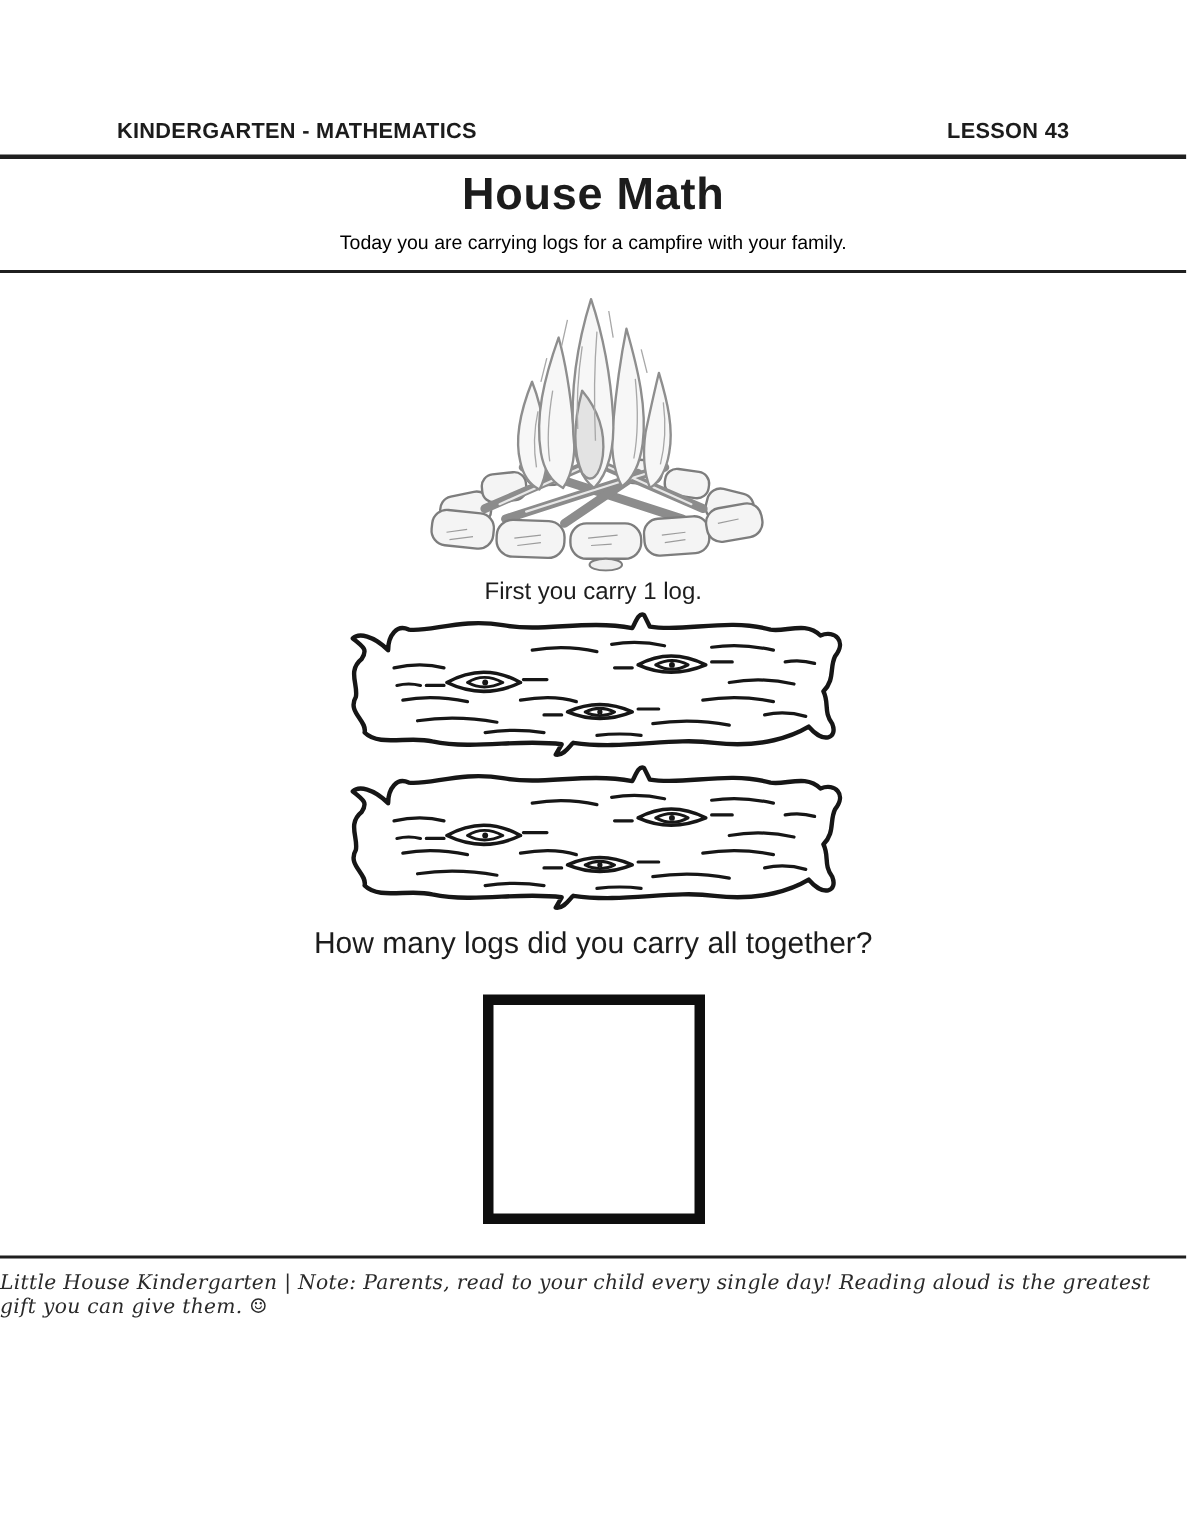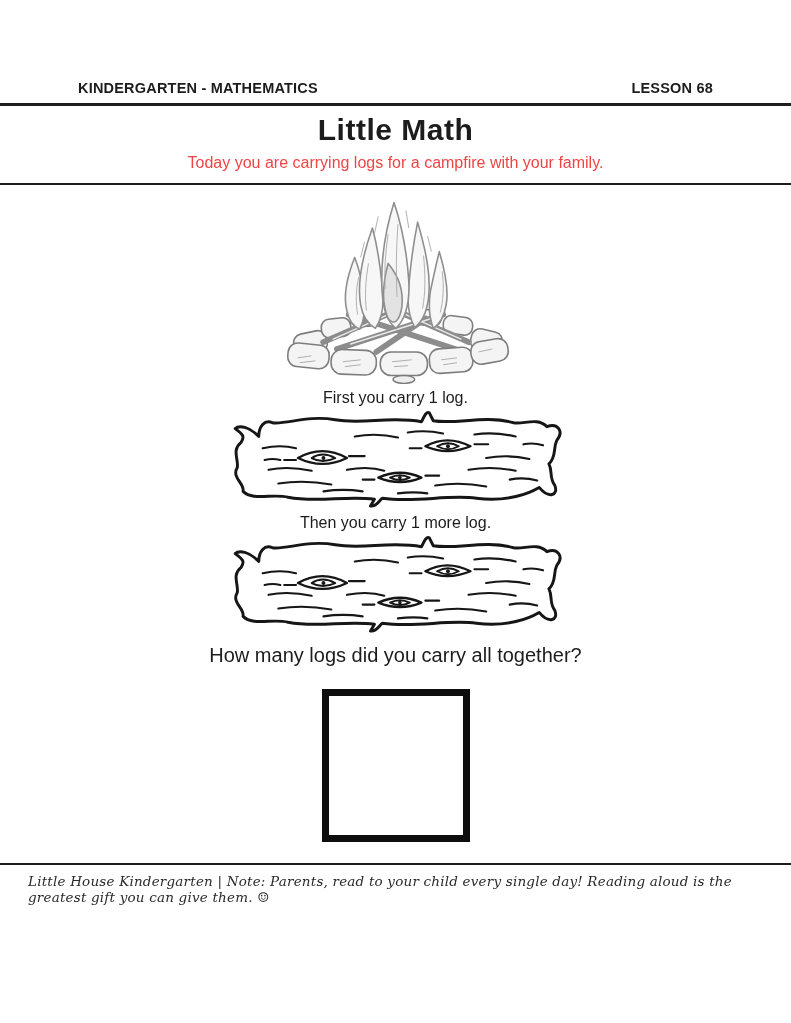--- a/index.html
+++ b/index.html
@@ -10,50 +10,50 @@
     box-sizing:border-box;padding-top:80px;overflow:hidden;
   }
   .header-row{
     width:100%;box-sizing:border-box;padding:0 78px;
     display:flex;justify-content:space-between;align-items:baseline;
     font-weight:bold;font-size:14.5px;letter-spacing:.2px;margin-bottom:7px;
   }
   .rule{width:100%;height:2.6px;background:#1f1f1f;}
   .rule-2{margin-top:11px;}
   .page-title{font-size:30px;font-weight:bold;margin-top:7px;letter-spacing:.5px;}
-  .subtitle{font-size:16px;margin-top:7px;color:#ef4444;}
+  .subtitle{font-size:13px;margin-top:7px;color:#000000;}
   .campfire-wrap{margin-top:9px;line-height:0;}
   .step-text{font-size:16px;margin-top:5px;}
   .log-wrap{margin-top:2px;line-height:0;}
   .question-block{margin-top:7px;text-align:center;}
   .question-block .q-line{margin:0;font-size:20px;line-height:28px;}
   .answer-box{
     width:134px;height:139px;border:7px solid #0e0e0e;margin-top:20px;
     background:#fff;font-size:48px;text-align:center;line-height:139px;
   }
   .footer-rule{margin-top:21px;width:100%;height:2px;background:#1f1f1f;}
   .footer-text{
     margin-top:8px;font-size:13.5px;font-style:italic;
-    font-family:"DejaVu Serif",serif;color:#2a2a2a;letter-spacing:.2px;padding-left:28px;
+    font-family:"DejaVu Serif",serif;color:#2a2a2a;letter-spacing:.2px;
   }
   svg{display:block;}
 </style>
 </head>
 <body>
 
 <div class="page">
 
   <div class="header-row">
     <span>KINDERGARTEN - MATHEMATICS</span>
-    <span>LESSON 68</span>
+    <span>LESSON 43</span>
   </div>
 
   <div class="rule"></div>
 
-  <div class="page-title">Little Math</div>
+  <div class="page-title">House Math</div>
   <div class="subtitle">Today you are carrying logs for a campfire with your family.</div>
 
   <div class="rule rule-2"></div>
 
   <svg width="0" height="0" style="position:absolute" aria-hidden="true">
     <defs>
       <g id="log-art" stroke="#161616" fill="none" stroke-linecap="round" stroke-linejoin="round">
         <path fill="#ffffff" stroke-width="3" d="M30 28 C20 18 10 16 6 20 C14 26 16 28 12 34 C2 42 10 52 8 60 C2 70 16 76 14 84 C24 94 44 86 60 90 C90 96 118 88 148 92 L144 99 C150 100 154 92 156 91 C190 96 222 87 252 91 C284 95 306 86 316 80 C326 92 336 88 332 78 C326 70 330 64 326 56 C334 48 330 40 334 32 C342 22 334 14 324 18 C314 8 300 16 290 14 C260 6 232 16 208 12 L204 4 C200 2 198 10 196 13 C164 7 136 16 108 11 C80 6 58 16 44 14 C36 10 30 18 30 28 Z"></path>
 
         <path stroke-width="2.4" d="M70 50 Q95 36 120 50 Q95 62 70 50 Z"></path>
@@ -154,21 +154,20 @@
   </div>
 
   <div class="step-text">First you carry 1 log.</div>
 
   <div class="log-wrap">
     <svg width="338" height="100" viewBox="0 0 340 102">
       <use href="#log-art"></use>
     </svg>
   </div>
 
-  <div class="step-text">Then you carry 1 more log.</div>
 
   <div class="log-wrap">
     <svg width="338" height="100" viewBox="0 0 340 102">
       <use href="#log-art"></use>
     </svg>
   </div>
 
   <div class="question-block">
     <p class="q-line">How many logs did you carry all together?</p>
   </div>

